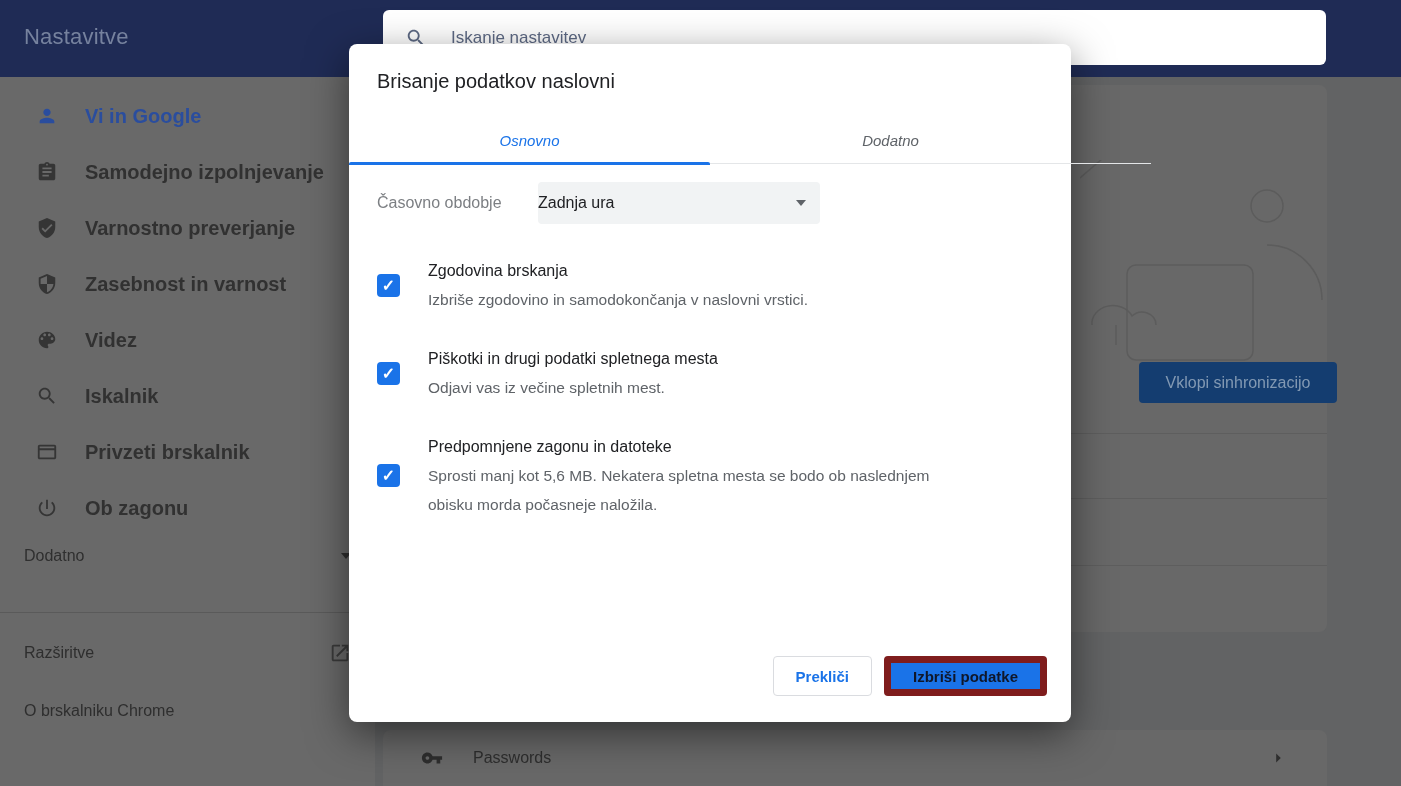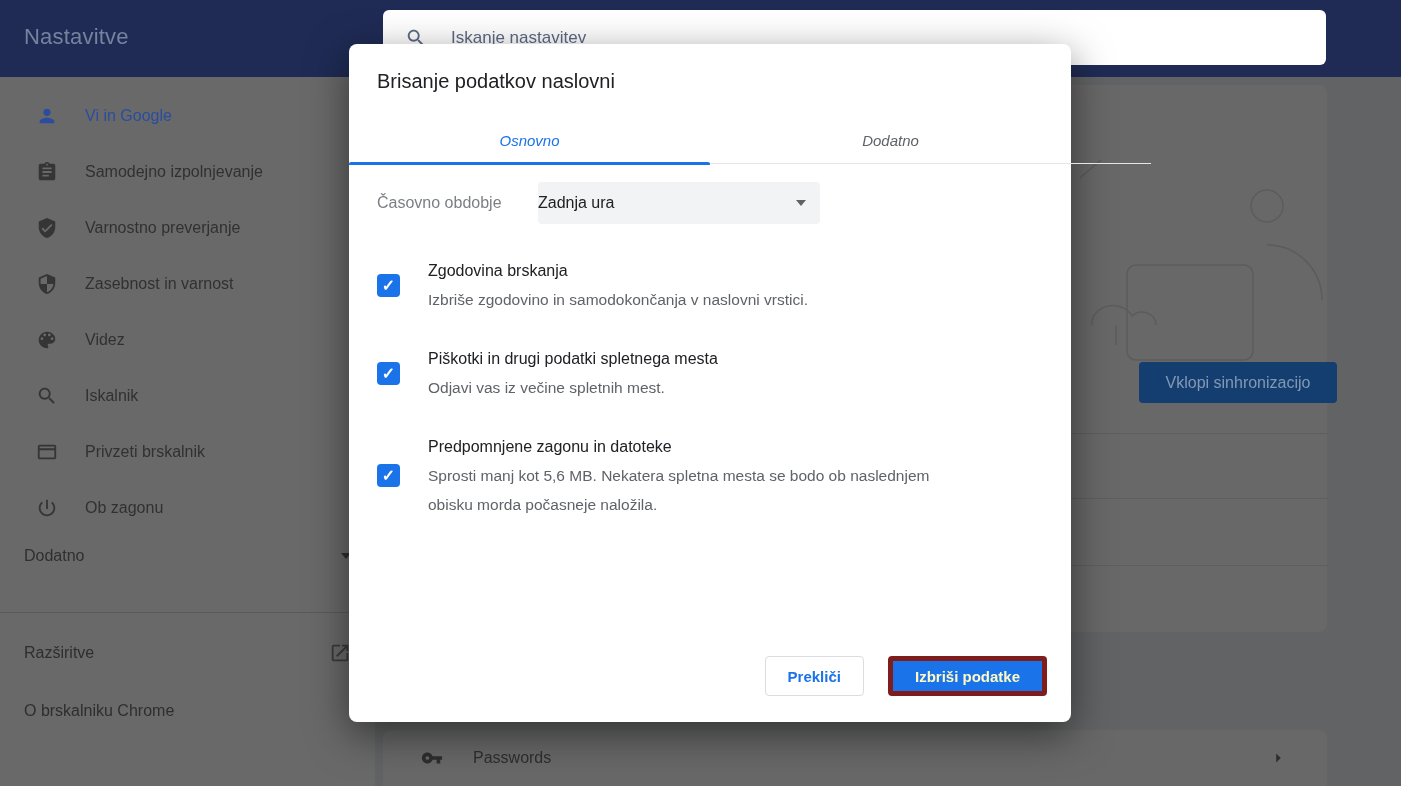--- a/index.html
+++ b/index.html
@@ -13,21 +13,21 @@
                 border-radius:6px; display:flex; align-items:center; padding-left:22px; }
   .search-bar svg { width:22px; height:22px; fill:#5d6984; flex:none; }
   .search-bar input { background:transparent; border:none; outline:none; margin-left:24px; font-size:17px;
                       color:#8a93ad; width:600px; font-family:"Liberation Sans", sans-serif; }
   .search-bar input::placeholder { color:#5d6984; opacity:1; }
 
   .sidebar { position:absolute; left:0; top:77px; width:375px; height:709px; background:#696969; }
   .menu { position:absolute; left:0; top:11px; width:100%; }
   .menu-item { height:56px; display:flex; align-items:center; padding-left:36px; cursor:pointer; }
   .menu-item svg { width:22px; height:22px; fill:#353535; flex:none; }
-  .menu-item span.lbl { margin-left:27px; font-size:16px; font-weight:400; color:#313131; }
+  .menu-item span.lbl { margin-left:27px; font-size:20px; font-weight:700; color:#313131; }
   .menu-item.selected svg { fill:#2a4d9e; }
   .menu-item.selected span.lbl { color:#2a4d9e; }
 
   .dodatno-row { position:absolute; left:0; top:462px; width:375px; height:34px; display:flex; align-items:center;
                  padding:0 24px; cursor:pointer; }
   .dodatno-row .lbl { font-size:16px; font-weight:500; color:#2f2f2f; }
   .caret-down { width:0; height:0; border-left:5px solid transparent; border-right:5px solid transparent;
                 border-top:6px solid #2f2f2f; margin-left:auto; }
   .side-divider { position:absolute; left:0; top:535px; width:375px; border-top:1px solid #5a5a5a; }
   .ext-row { position:absolute; left:0; top:558px; width:375px; height:36px; display:flex; align-items:center;
@@ -76,25 +76,25 @@
   .chk-item { display:flex; align-items:center; margin-top:30px; }
   .chk-item.first { margin-top:32px; }
   .checkbox { width:23px; height:23px; flex:none; background:#1a73e8; border-radius:4px; position:relative;
               cursor:pointer; }
   .checkbox::after { content:"✓"; position:absolute; left:0; top:0; width:23px; height:23px; line-height:23px;
                      text-align:center; color:#fff; font-size:16px; font-weight:bold; }
   .chk-text { margin-left:28px; max-width:510px; }
   .chk-text .t1 { font-size:16px; color:#202124; line-height:29px; }
   .chk-text .t2 { font-size:15.5px; color:#5f6368; line-height:29px; }
 
-  .dlg-footer { position:absolute; right:24px; bottom:26px; display:flex; gap:24px; }
+  .dlg-footer { position:absolute; right:24px; bottom:26px; display:flex; gap:12px; }
   .btn { height:40px; border-radius:4px; font-size:15px; font-weight:600; cursor:pointer;
          font-family:"Liberation Sans", sans-serif; padding:0 22px; }
   .btn.secondary { background:#fff; border:1px solid #dadce0; color:#1a73e8; }
-  .btn.primary { background:#1a73e8; border:5px solid #7f1d1d; color:#fef9c3; }
+  .btn.primary { background:#1a73e8; border:7px solid #7f1d1d; color:#0f172a; }
 </style>
 </head>
 <body>
 
 <div id="stage">
 
   <div class="header">
     <div class="header-title">Nastavitve</div>
     <div class="search-bar">
       <svg viewBox="0 0 24 24">

